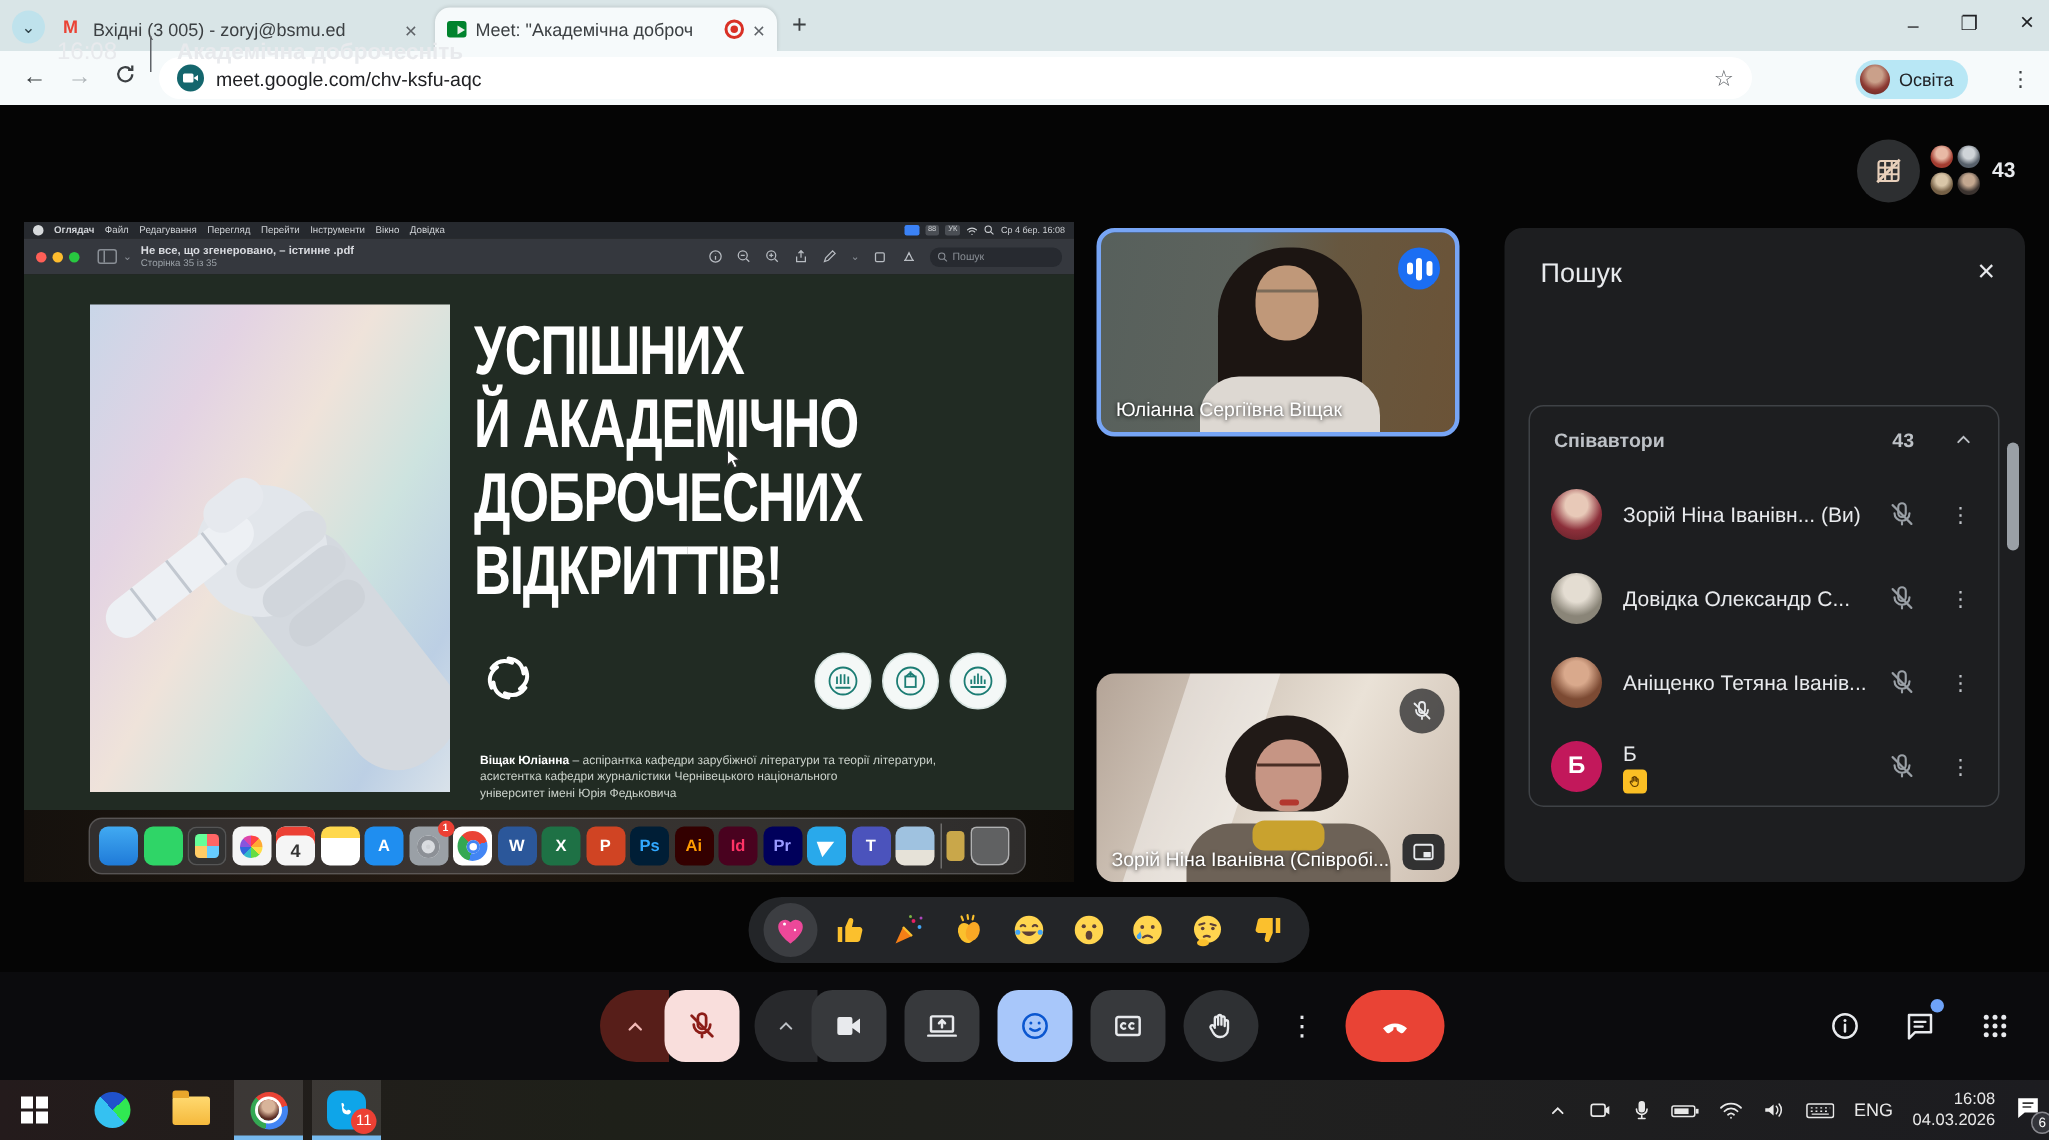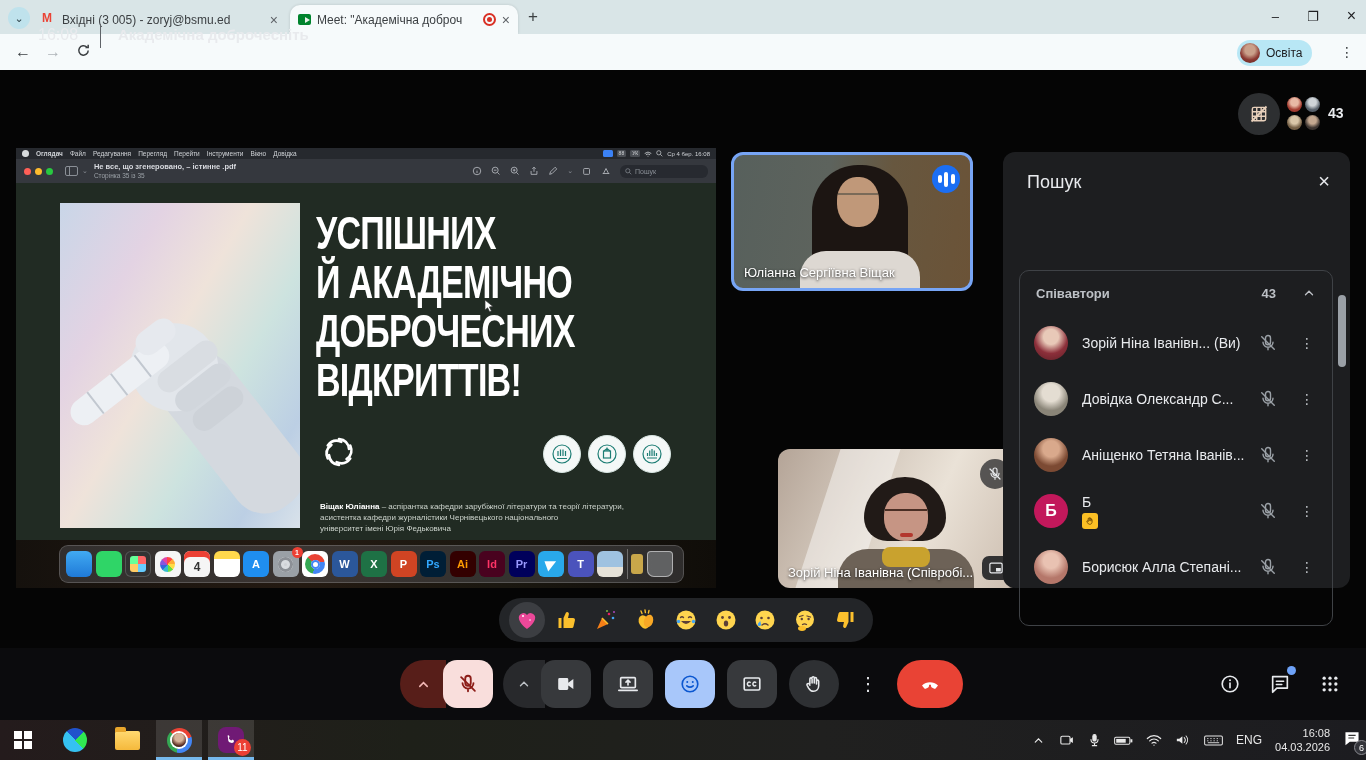--- a/index.html
+++ b/index.html
@@ -125,40 +125,40 @@
   .audiobadge { right:10px; top:10px; width:28px; height:28px; border-radius:50%; background:#1b6ef3;
     display:flex; align-items:center; justify-content:center; gap:2.5px;}
   .audiobadge i { width:4px; background:#fff; border-radius:2px; display:block;}
   .tname { left:10px; bottom:8px; font-size:13px; color:#fff; text-shadow:0 1px 3px rgba(0,0,0,.9);}
   .tile2 { left:731px; top:303px; width:242px; height:134px; background:#3c4043;}
   .t2av { top:26px; width:46px; height:46px; border-radius:50%; border:1px solid #2a2d30;}
   .t2av.a { left:73px; background:radial-gradient(circle at 50% 35%,#d8b49a 30%,#4d352a 62%); z-index:2;}
   .t2av.b { left:116px; background:radial-gradient(circle at 50% 30%,#8a8f96 22%,#23262b 58%);}
   .t2label { left:0; top:84px; width:242px; text-align:center; font-size:14px; color:#e8eaed;}
   .tile3 { left:731px; top:449px; width:242px; height:139px;
-    background:linear-gradient(115deg,#b4a497 0%,#d5cabe 35%,#eae2d7 60%,#cbbcae 100%);margin-left:47px;}
+    background:linear-gradient(115deg,#b4a497 0%,#d5cabe 35%,#eae2d7 60%,#cbbcae 100%);}
   .t3light { left:40px; top:0; width:60px; height:139px; background:rgba(255,255,255,.45); transform:skewX(-18deg);}
   .t3hair { left:86px; top:28px; width:82px; height:64px; background:#211a17; border-radius:42px 42px 24px 24px;}
   .t3face { left:106px; top:44px; width:44px; height:48px; background:#c69584; border-radius:46%;}
   .t3glass { left:107px; top:60px; width:42px; height:9px; border-top:2px solid #4a2e24;}
   .t3lips { left:122px; top:84px; width:13px; height:4px; background:#b3372e; border-radius:2px;}
   .t3body { left:60px; top:100px; width:136px; height:39px; background:#6d6257; border-radius:30px 30px 0 0;}
   .t3scarf { left:104px; top:98px; width:48px; height:20px; background:#c9a22e; border-radius:8px;}
   .mutebadge { right:10px; top:10px; width:30px; height:30px; border-radius:50%; background:rgba(32,33,36,.72);
     display:flex; align-items:center; justify-content:center;}
   .pipbadge { right:10px; bottom:8px; width:28px; height:24px; border-radius:7px; background:rgba(32,33,36,.9);
     display:flex; align-items:center; justify-content:center;}
 
   
   .panel { left:1003px; top:152px; width:347px; height:436px; background:#1d1e20; border-radius:12px;}
   .ptitle { left:24px; top:20px; font-size:18px; color:#e8eaed;}
   .pclose { right:20px; top:18px; font-size:20px; color:#e8eaed;}
   .addbtn { left:24px; top:73px; height:40px; border-radius:20px; background:#11629e; display:flex;
     align-items:center; gap:10px; padding:0 18px 0 14px; color:#d6e7f8; font-size:14px; font-weight:bold;}
-  .collab { left:16px; top:118px; width:314px; height:356px; border:1px solid #3f4246; border-radius:10px; overflow:hidden;}
+  .collab { left:16px; top:118px; width:314px; height:268px; border:1px solid #3f4246; border-radius:10px; overflow:hidden;}
   .chead { left:0; top:0; width:100%; height:44px; display:flex; align-items:center; padding:0 16px;
     font-size:13px; color:#bdc1c6; font-weight:bold;}
   .chead .cnt { margin-left:auto; margin-right:26px; font-weight:bold; color:#bdc1c6;}
   .prow { left:0; width:100%; height:56px; display:flex; align-items:center; padding:0 14px; gap:14px;}
   .pav { width:34px; height:34px; border-radius:50%; flex:0 0 34px; display:flex; align-items:center;
     justify-content:center; color:#fff; font-size:16px; font-weight:bold;}
   .av1 { background:radial-gradient(circle at 50% 32%,#e8c9b8 26%,#8c2f3a 58%,#5d1f26);}
   .av2 { background:radial-gradient(circle at 50% 32%,#e4ddd2 30%,#8a8578 62%);}
   .av3 { background:radial-gradient(circle at 50% 32%,#d9a98c 28%,#7c4a33 60%);}
   .av4 { background:#c2185b; }
@@ -204,21 +204,21 @@
   .winlogo { display:grid; grid-template-columns:8px 8px; gap:1.5px;}
   .winlogo i { width:8px; height:8px; background:#fff; display:block;}
   .edgeico { width:24px; height:24px; border-radius:50%;
     background:conic-gradient(from 210deg,#35c1f1 0 30%,#2052cc 0 55%,#30e852 0 80%,#35c1f1 0 100%);}
   .folderico { width:25px; height:19px; background:linear-gradient(180deg,#ffd970,#f5b93c); border-radius:2px; position:relative;}
   .folderico:before { content:""; position:absolute; left:0; top:-4px; width:11px; height:5px; background:#e8a62c; border-radius:2px 2px 0 0;}
   .chricon { width:25px; height:25px; border-radius:50%;
     background:conic-gradient(from -45deg,#ea4335 0 33%,#4285f4 0 66%,#34a853 0 100%); position:relative;}
   .chricon:before { content:""; position:absolute; left:5.5px; top:5.5px; width:14px; height:14px; border-radius:50%;
     background:radial-gradient(circle at 50% 32%,#d8b49a 34%,#5a2c22 70%); box-shadow:0 0 0 2px #fff;}
-  .viberico { width:26px; height:26px; border-radius:8px; background:#701a75; position:relative;
+  .viberico { width:26px; height:26px; border-radius:8px; background:#0ea5e9; position:relative;
     display:flex; align-items:center; justify-content:center;}
   .vbadge { position:absolute; right:-7px; bottom:-3px; min-width:17px; height:17px; border-radius:9px; background:#ec4034;
     color:#fff; font-size:10px; display:flex; align-items:center; justify-content:center; padding:0 3px;}
   .tray { top:720px; height:40px; display:flex; align-items:center; gap:13px; color:#e8e8e8;}
   .eng { font-size:12px; color:#e8e8e8;}
   .clock2 { font-size:11px; color:#e8e8e8; text-align:right; line-height:14px;}
   .notif { position:relative;}
   .nbadge { position:absolute; right:-8px; bottom:-5px; width:15px; height:15px; border-radius:50%; background:#33343a;
     border:1px solid #8a8a90; color:#fff; font-size:9px; display:flex; align-items:center; justify-content:center;}
 </style>
@@ -248,20 +248,25 @@
     </div>
   </div>
   <div class="abs toolbar">
     <span class="navbtn" style="margin-left:8px">←</span>
     <span class="navbtn disabled">→</span>
     <span class="navbtn">
       <svg width="15" height="15" viewBox="0 0 16 16">
           <path d="M13 8a5 5 0 1 1-1.5-3.6M13 1.8v3h-3" stroke="#3c4043" stroke-width="1.6" fill="none"></path>
         </svg>
     </span>
+    <div class="urlpill">
+      <span class="meetcam"></span>
+      <span class="urltext">meet.google.com/chv-ksfu-aqc</span>
+      <span class="star">☆</span>
+    </div>
   </div>
   <div class="abs chip">
     <span class="chipav"></span>
     <span>Освіта</span>
   </div>
   <div class="abs kebab">⋮</div>
 
   <div class="abs meetbg"></div>
 
   <div class="abs layoutbtn">

